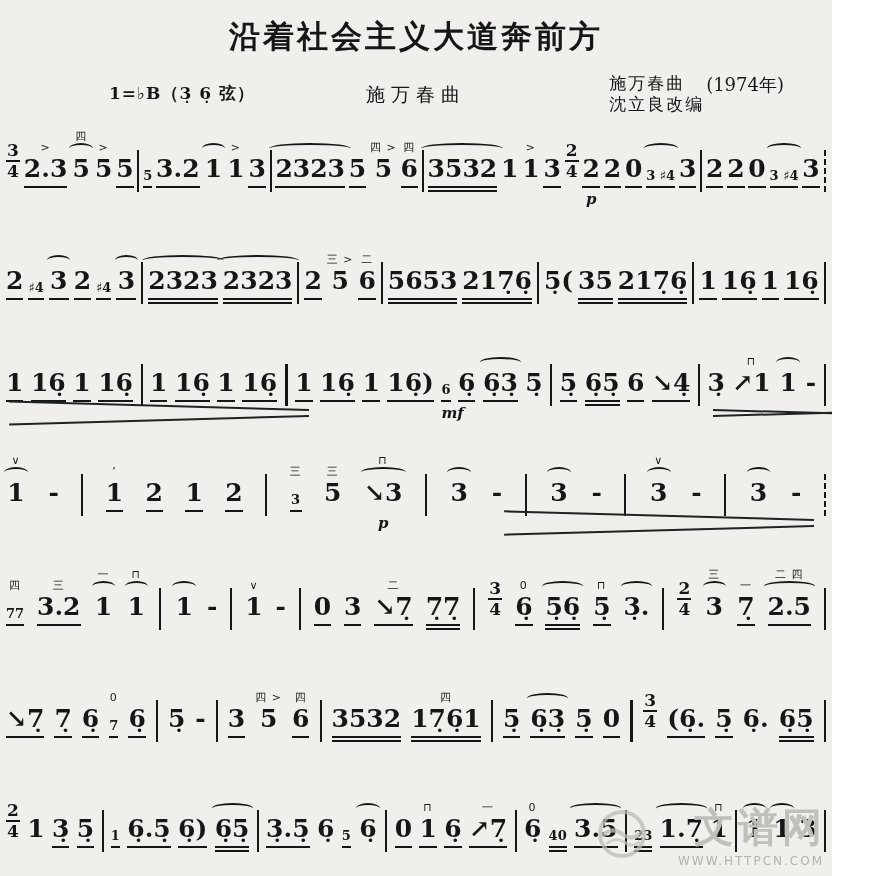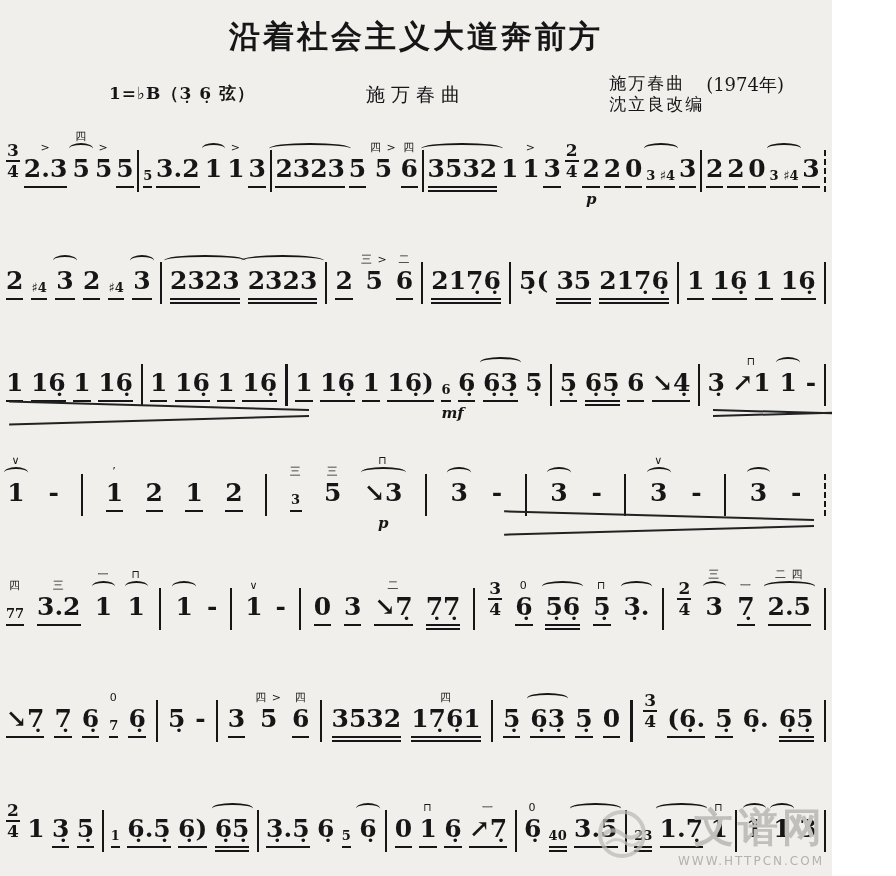--- a/index.html
+++ b/index.html
@@ -305,20 +305,26 @@
         <div class="tok">
           <div class="abv">
             <div class="mk">二</div>
           </div>
           <div class="txt">6</div>
           <div class="ul"></div>
         </div>
         <div class="bar bar"></div>
         <div class="tok">
           <div class="abv"></div>
+          <div class="txt">5653</div>
+          <div class="ul"></div>
+          <div class="ul"></div>
+        </div>
+        <div class="tok">
+          <div class="abv"></div>
           <div class="txt">217̣6̣</div>
           <div class="ul"></div>
           <div class="ul"></div>
         </div>
         <div class="bar bar"></div>
         <div class="tok">
           <div class="abv"></div>
           <div class="txt">5̣(</div>
         </div>
         <div class="tok">

